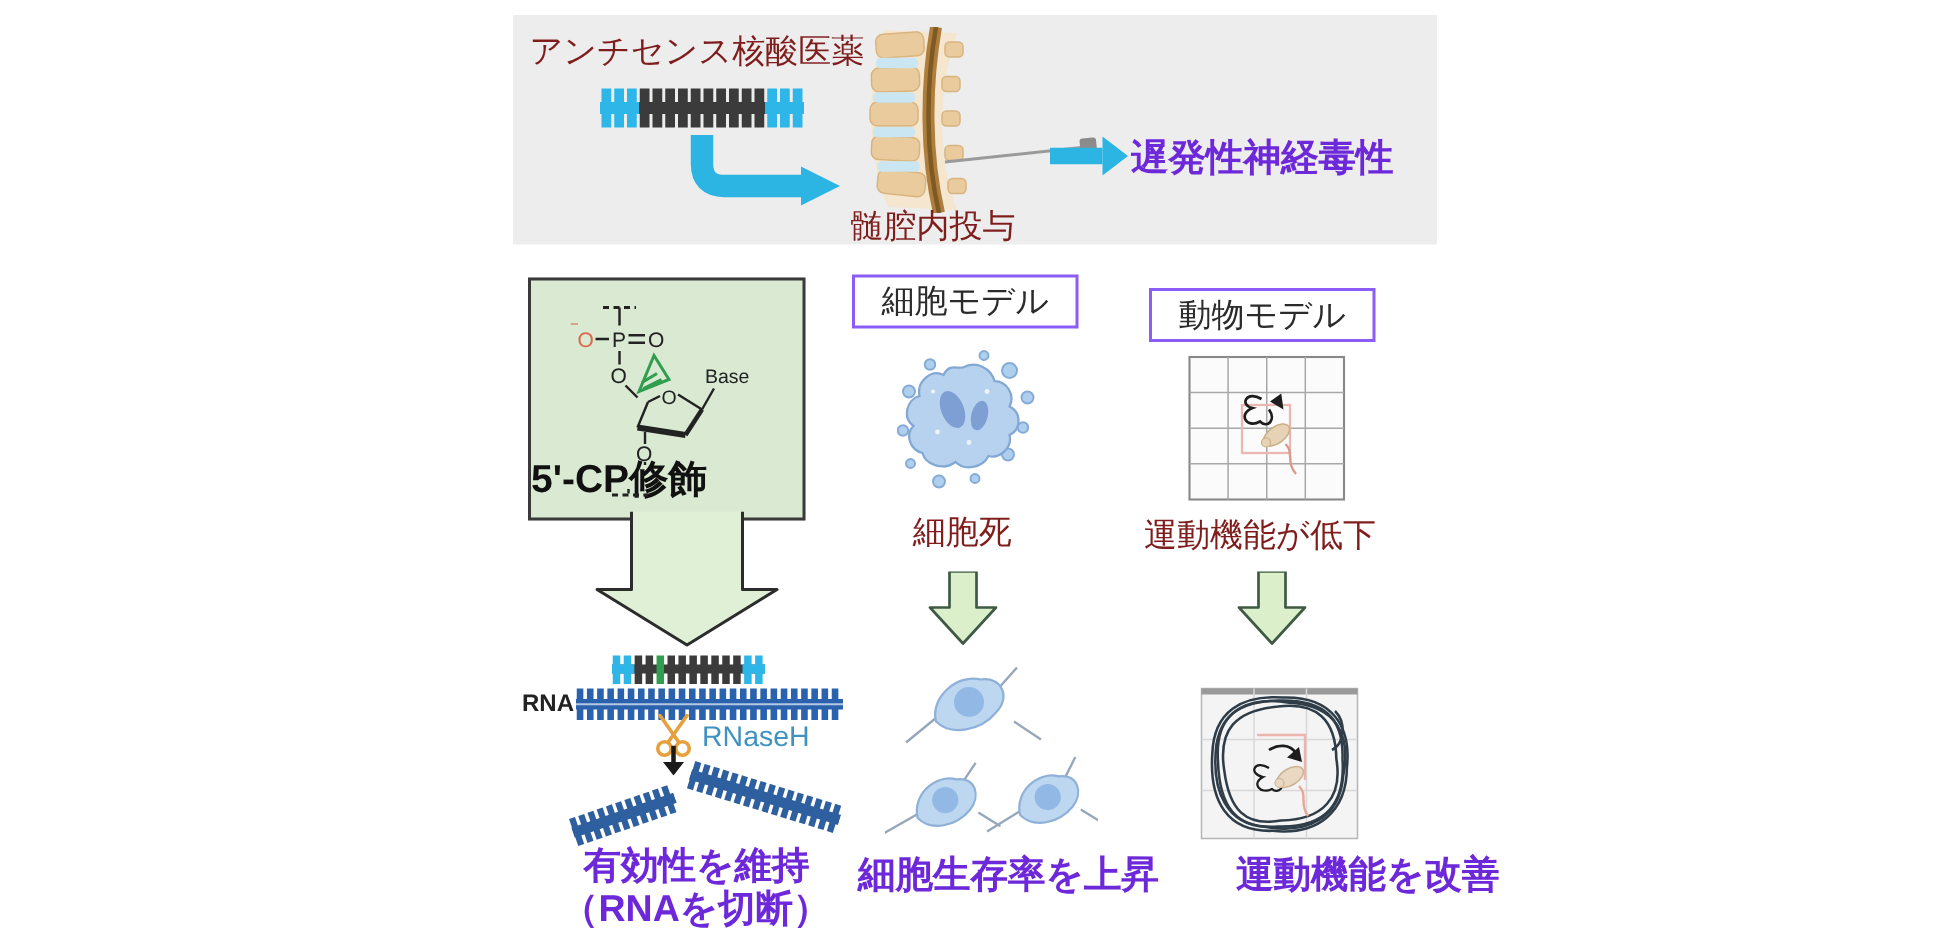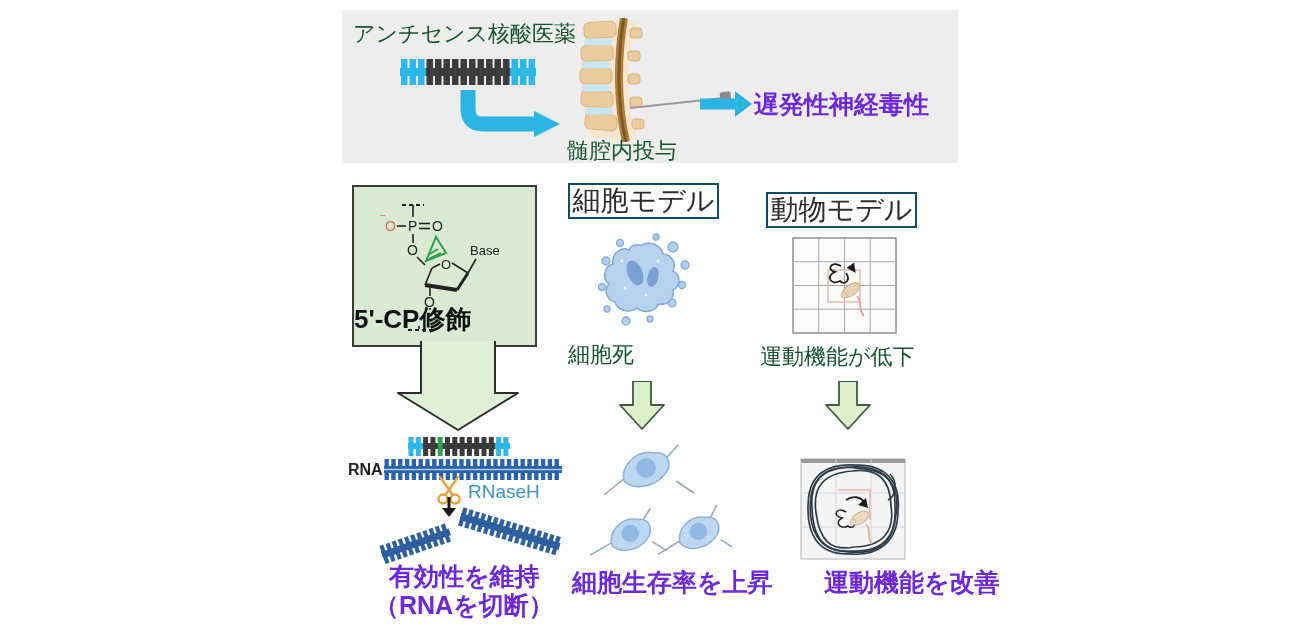--- a/index.html
+++ b/index.html
@@ -1,27 +1,27 @@
 <!DOCTYPE html>
 <html><head>
 <meta charset="utf-8">
 <style>
   html,body{margin:0;padding:0;background:#fff;}
   .canvas{position:relative;width:1300px;height:628px;background:#ffffff;overflow:hidden;
           font-family:"Liberation Sans","DejaVu Sans",sans-serif;}
   .abs{position:absolute;}
-  .jp{color:#14532d;font-size:22px;white-space:nowrap;}
+  .jp{color:#7f1d1d;font-size:22px;white-space:nowrap;}
   .jp-bold{color:#6d28d9;font-size:25px;font-weight:bold;white-space:nowrap;}
   .panel{background:#ededed;}
-  .model-box{background:#ffffff;border:2px solid #0c4a6e;display:flex;align-items:center;
-             justify-content:center;font-size:28px;color:#2b2b2b;white-space:nowrap;}
+  .model-box{background:#ffffff;border:2px solid #8b5cf6;display:flex;align-items:center;
+             justify-content:center;font-size:22px;color:#2b2b2b;white-space:nowrap;}
   .green-box{background:#d9e9d2;border:2px solid #3a3a3a;}
   .cp-label{position:absolute;left:0;right:0;bottom:8px;
             font-size:26px;font-weight:bold;color:#111;}
-  .center-txt{}
+  .center-txt{text-align:center;}
   .rot{transform-origin:center center;}
   svg{display:block;}
 </style>
 </head>
 <body>
 
 <div class="canvas">
 
   <div class="abs panel" style="left:342px;top:10px;width:616px;height:153px;"></div>
 

